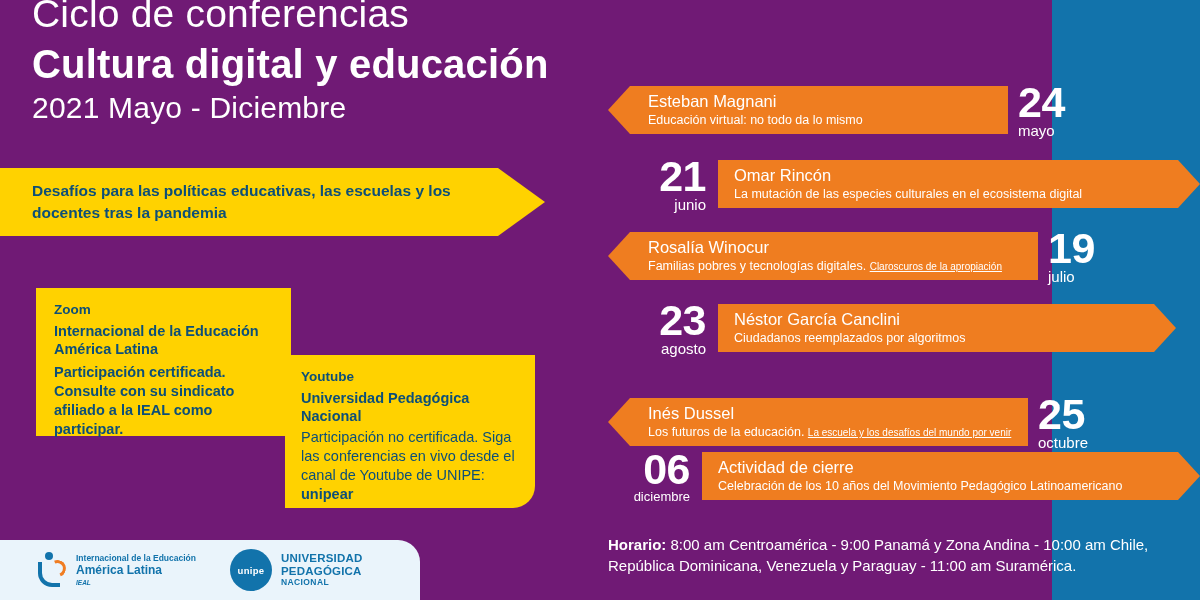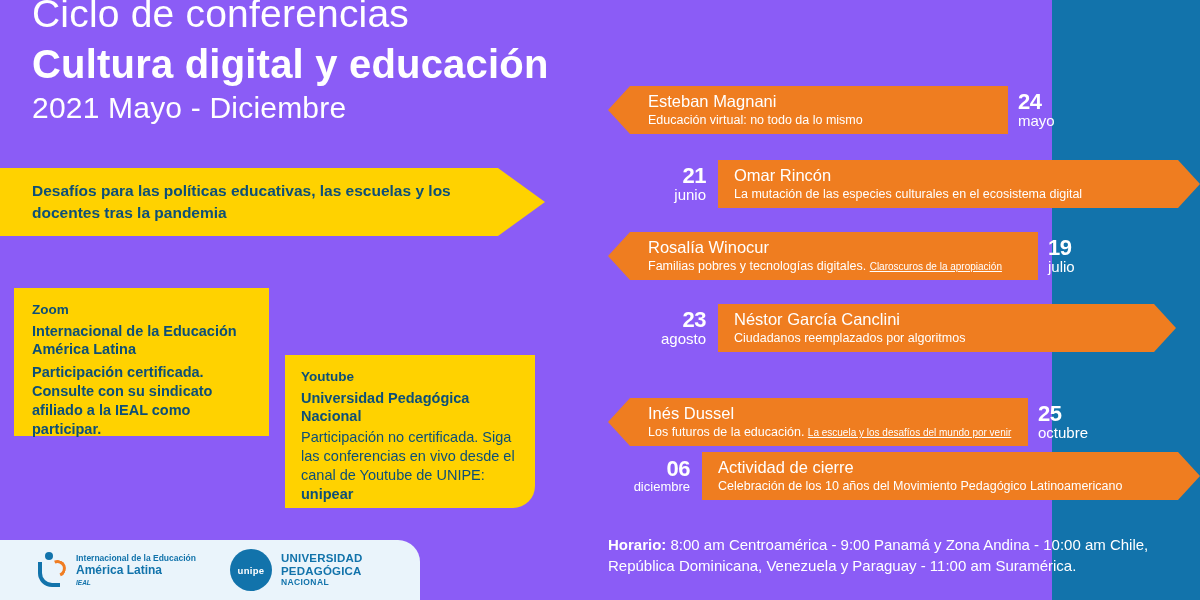--- a/index.html
+++ b/index.html
@@ -5,21 +5,21 @@
   * { box-sizing: border-box; margin: 0; padding: 0; }
   html, body {
     width: 1200px; height: 600px;
     font-family: "Liberation Sans", sans-serif;
     background: #1273ab;
     overflow: hidden;
   }
   .poster {
     position: relative;
     width: 1052px; height: 600px;
-    background: #8b5cf6;
+    background: #701a75;
   }
 
   
   .left { position: absolute; left: 0; top: 0; width: 600px; height: 600px; }
 
   .title-block { position: absolute; left: 32px; top: -6px; width: 560px; }
   .t-line1 {
     color: #ffffff; font-size: 39px; font-weight: 400; letter-spacing: .2px;
     line-height: 1.05;
   }
@@ -40,21 +40,21 @@
     clip-path: polygon(0 0, 498px 0, 545px 34px, 498px 100%, 0 100%);
     display: flex; align-items: center;
   }
   .subtitle-text {
     color: #0d4f78; font-size: 15.5px; font-weight: 700; line-height: 1.45;
     padding-left: 32px; padding-right: 60px;
   }
 
   
   .zoom-box {
-    position: absolute; left: 14px; top: 288px;
+    position: absolute; left: 36px; top: 288px;
     width: 255px; height: 148px;
     background: #ffd200;
     padding: 14px 16px 0 18px;
   }
   .zoom-head { color: #0d4f78; font-size: 13.5px; font-weight: 700; }
   .zoom-sub { color: #0d4f78; font-size: 14.5px; font-weight: 700; line-height: 1.25; margin-top: 5px; }
   .zoom-body { color: #0d4f78; font-size: 14.5px; font-weight: 700; line-height: 1.3; margin-top: 5px; }
 
   .yt-box {
     position: absolute; left: 285px; top: 355px;
@@ -144,21 +144,21 @@
     margin-top: 3px; white-space: nowrap;
   }
   .topic .small { font-size: 10px; text-decoration: underline; }
 
   
   .date {
     width: 80px; display: flex; flex-direction: column; justify-content: center;
     color: #ffffff;
   }
   .date .d {
-    font-size: 22px; font-weight: 700; line-height: 0.95; letter-spacing: -0.5px;
+    font-size: 43px; font-weight: 700; line-height: 0.95; letter-spacing: -0.5px;
   }
   .date .m { font-size: 15px; font-weight: 400; line-height: 1.05; }
   .date.right-side { text-align: left; padding-left: 10px; }
   .date.left-side { text-align: right; padding-right: 12px; align-items: flex-end; }
 
   
   .horario {
     position: absolute; left: 8px; top: 534px; width: 586px;
     color: #ffffff; font-size: 15px; line-height: 1.4;
   }

